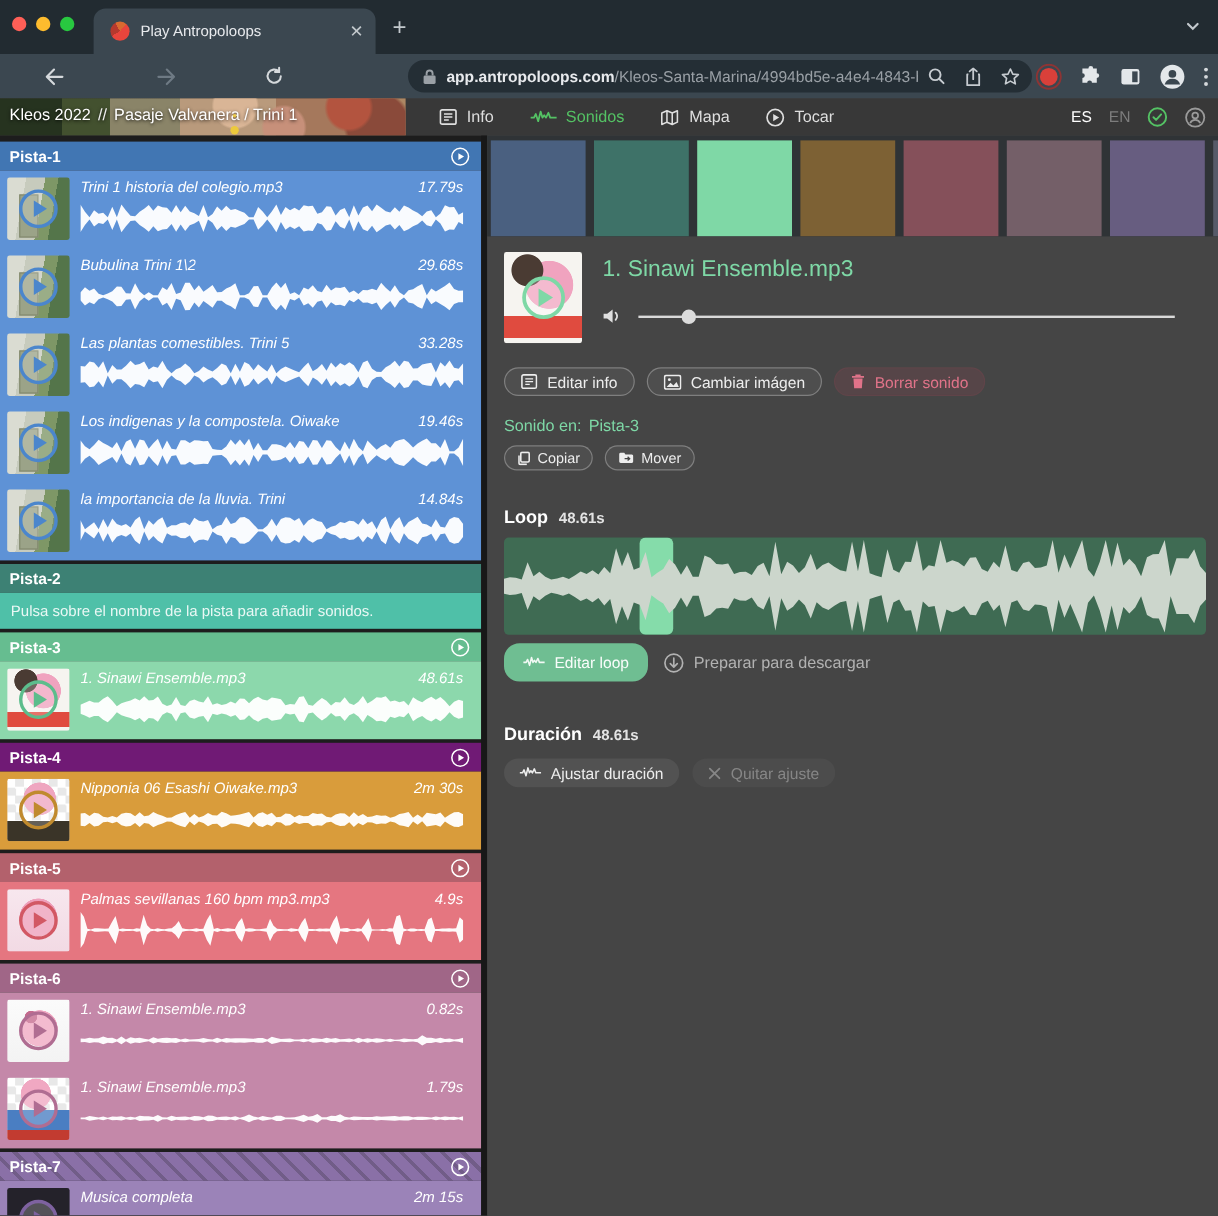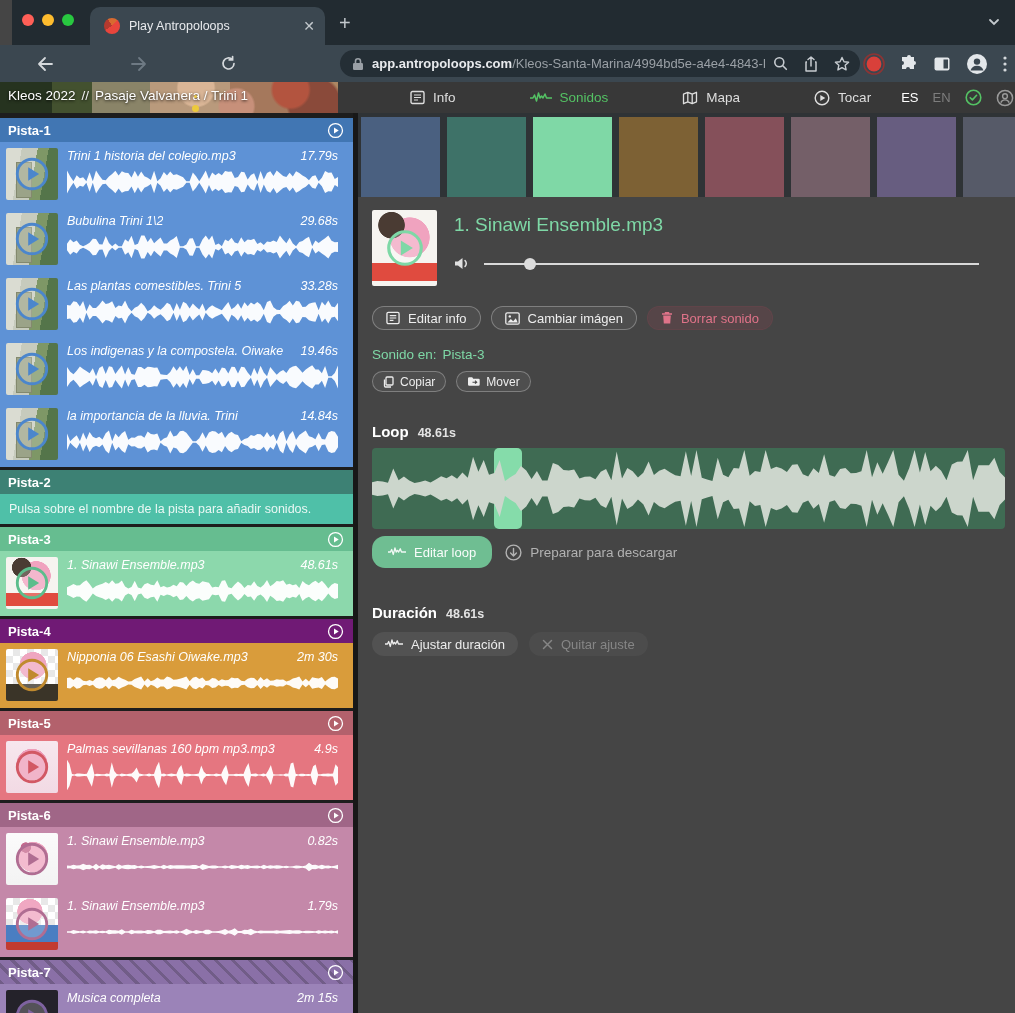--- a/index.html
+++ b/index.html
@@ -1,21 +1,21 @@
 <!DOCTYPE html>
 <html><head>
 <meta charset="utf-8">
 <style>
   *{margin:0;padding:0;box-sizing:border-box;}
   html,body{width:1015px;height:1013px;overflow:hidden;background:#454545;
     font-family:"Liberation Sans","DejaVu Sans",sans-serif;-webkit-font-smoothing:antialiased;}
   .window{position:relative;width:1015px;height:1013px;}
 
   
-  .tabstrip{position:absolute;top:0;left:12px;right:0;height:45px;background:#222b31;display:flex;align-items:flex-end;}
+  .tabstrip{position:absolute;top:0;left:0;right:0;height:45px;background:#222b31;display:flex;align-items:flex-end;}
   .lights{position:absolute;left:10px;top:14px;display:flex;gap:8px;}
   .light{width:12px;height:12px;border-radius:50%;}
   .tab{position:absolute;left:78px;top:7px;width:235px;height:38px;background:#3b4750;
     border-radius:10px 10px 0 0;display:flex;align-items:center;padding:0 10px 0 14px;gap:9px;}
   .favicon{width:16px;height:16px;border-radius:50%;background:conic-gradient(from 40deg,#e8453c 0 200deg,#b5392e 0 290deg,#d86a30 0);flex:none;}
   .tab-title{color:#e8eaed;font-size:12.5px;flex:1;white-space:nowrap;overflow:hidden;}
   .tab-close{color:#c3c9cd;font-size:14px;line-height:1;cursor:default;}
   .newtab{position:absolute;left:327px;top:13px;color:#c3c9cd;font-size:20px;font-weight:400;line-height:1;}
   .tab-chevron{position:absolute;right:14px;top:15px;color:#c3c9cd;}
 
@@ -42,30 +42,30 @@
       radial-gradient(circle at 70% 78%, #c7907a 0 7%, transparent 8%),
       radial-gradient(circle at 58% 20%, #d9b596 0 9%, transparent 10%),
       radial-gradient(circle at 93% 70%, #8a4a3a 0 8%, transparent 9%),
       linear-gradient(90deg,#26331f 0 52px,#43512f 52px 92px,#8a8468 92px 150px,#b99a7c 150px 230px,#a5785c 230px 292px,#ad8763 292px);}
   .crumbwrap::after{content:"";position:absolute;left:192px;bottom:1px;width:7px;height:7px;border-radius:50%;
     background:#ecc93c;box-shadow:0 -12px 0 -2px rgba(236,201,60,.9);}
   .crumb{position:absolute;left:8px;top:6px;color:#fff;font-size:13.5px;white-space:nowrap;
     text-shadow:0 1px 3px rgba(0,0,0,.85);}
   .crumb .sep{padding:0 6px;color:#f0f0f0;}
   .appnav{flex:1;display:flex;align-items:center;gap:30px;padding-left:28px;}
-  .navitem{display:flex;align-items:center;gap:8px;color:#dedede;font-size:13.5px;margin-left:44px;}
+  .navitem{display:flex;align-items:center;gap:8px;color:#dedede;font-size:13.5px;}
   .navitem svg{display:block;}
   .navitem.active{color:#54c264;}
   .nav-right{margin-left:auto;display:flex;align-items:center;gap:14px;padding-right:10px;}
   .lang{font-size:13px;font-weight:400;color:#fff;}
   .lang.dim{color:#7d7d7d;}
 
   
   .content{position:absolute;top:113px;left:0;right:0;bottom:0;display:flex;}
-  .sidebar{width:358px;flex:none;background:#1d1d1d;border-right:5px solid #181818;
+  .sidebar{width:406px;flex:none;background:#1d1d1d;border-right:5px solid #181818;
     overflow:hidden;padding-top:5px;}
   .track{margin-bottom:3px;}
   .track-header{height:24px;display:flex;align-items:center;padding:0 9px 0 8px;color:#fff;}
   .track-name{font-size:13px;font-weight:700;flex:1;}
   .track-play{width:17px;height:17px;color:#fff;flex:none;}
   .track-empty{height:30px;display:flex;align-items:center;padding:0 9px;color:rgba(255,255,255,.88);font-size:12.5px;}
   .clip{height:65px;display:flex;gap:9px;padding:6px 15px 0 6px;font-style:italic;}
   .thumb{width:52px;height:52px;border-radius:2px;flex:none;position:relative;background:#eee;overflow:hidden;}
   .play-ovl{position:absolute;left:50%;top:50%;width:38px;height:38px;transform:translate(-50%,-50%);}
   .clip-main{flex:1;min-width:0;}

